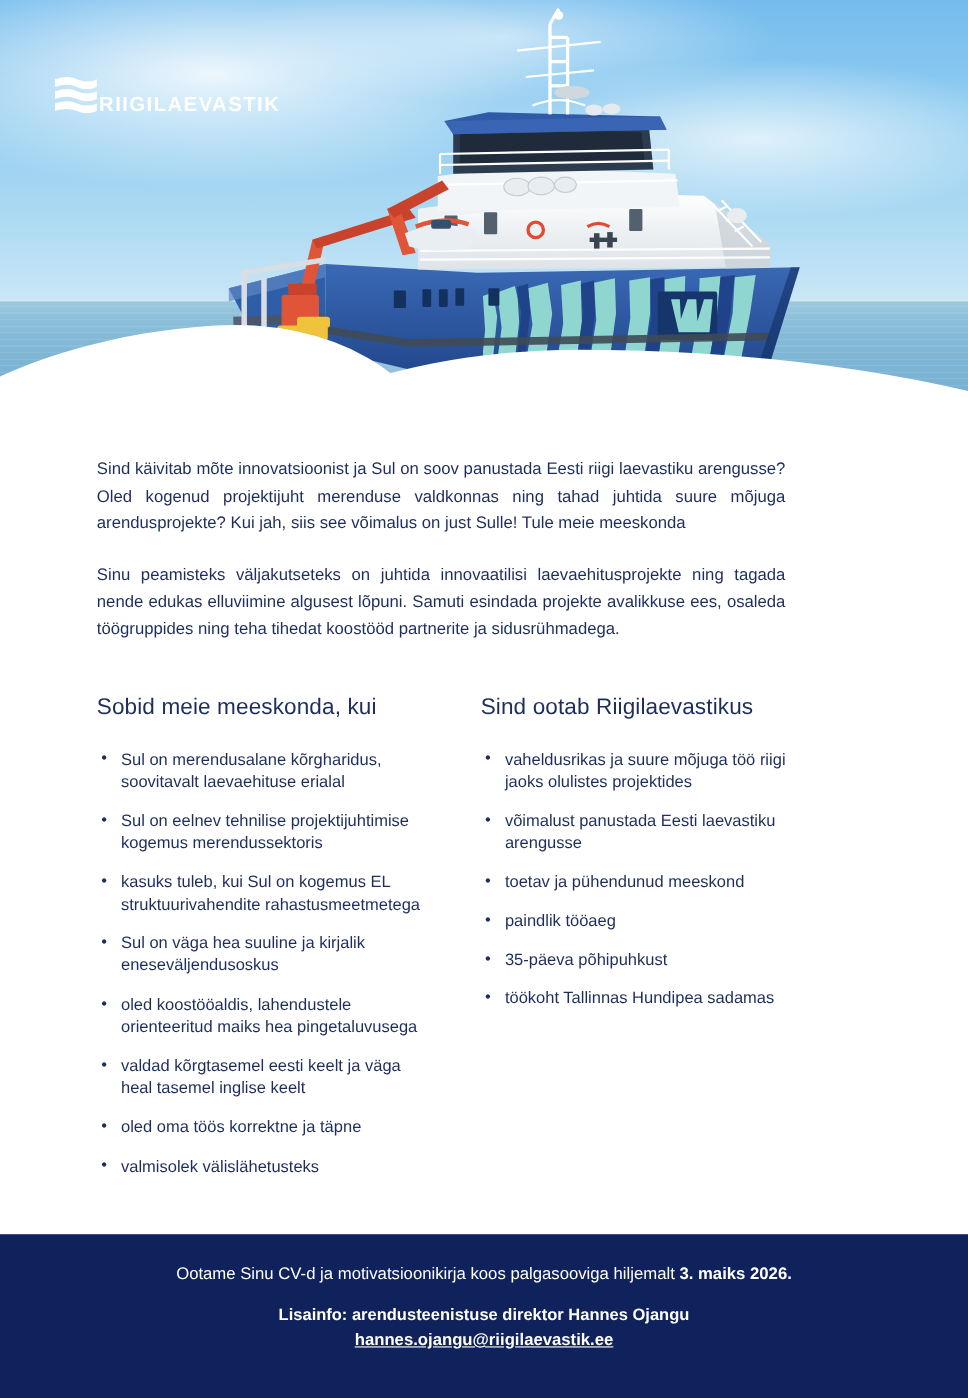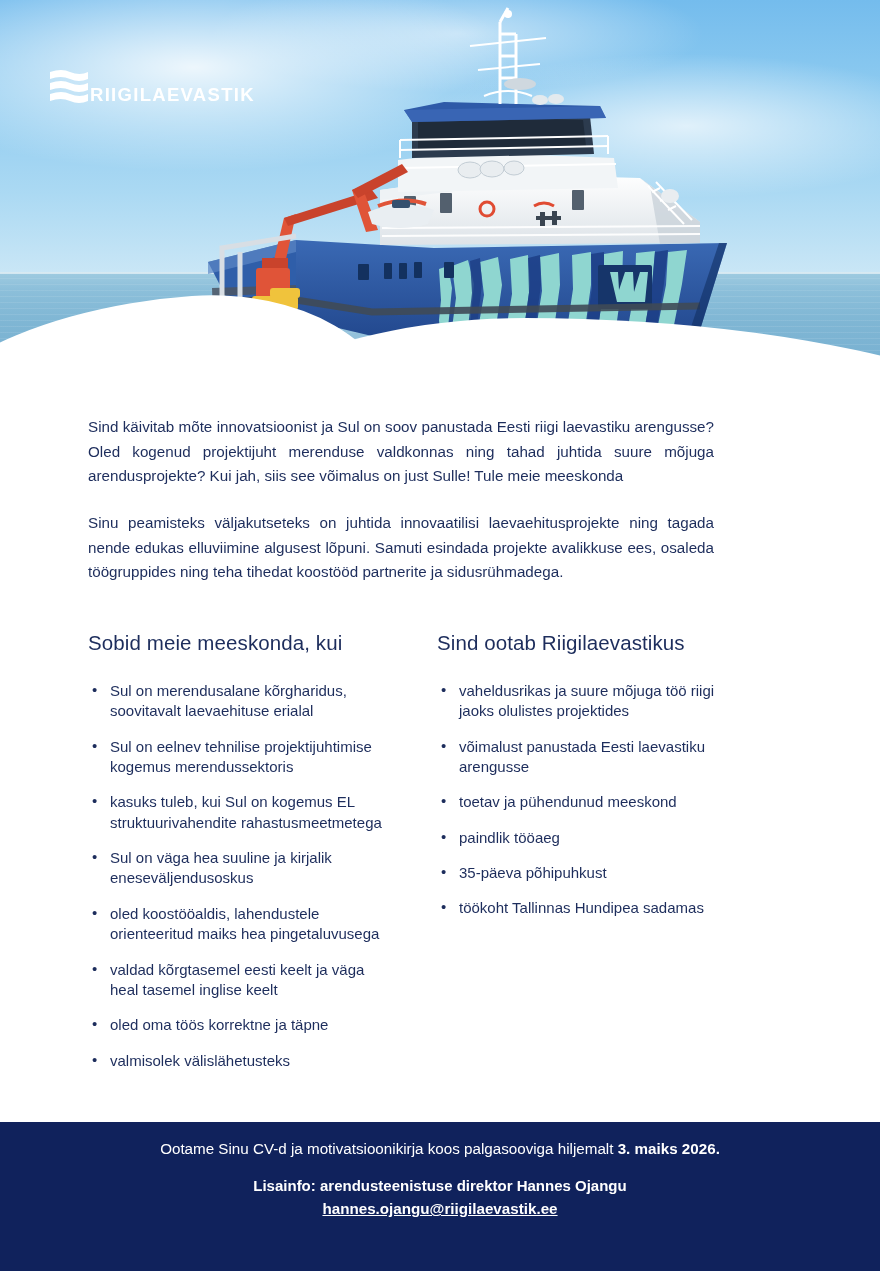--- a/index.html
+++ b/index.html
@@ -195,21 +195,21 @@
     left: 0;
     bottom: 0;
     width: 880px;
     height: 149px;
     background: #10225c;
     color: #ffffff;
     text-align: center;
   }
   .footer-line1 {
     margin: 0;
-    padding-top: 16px;
+    padding-top: 26px;
     font-size: 15.2px;
     line-height: 1.5;
   }
   .footer-line1 b { font-weight: bold; }
   .footer-line2 {
     margin: 14px 0 0 0;
     font-size: 15px;
     font-weight: bold;
     line-height: 1.5;
   }

